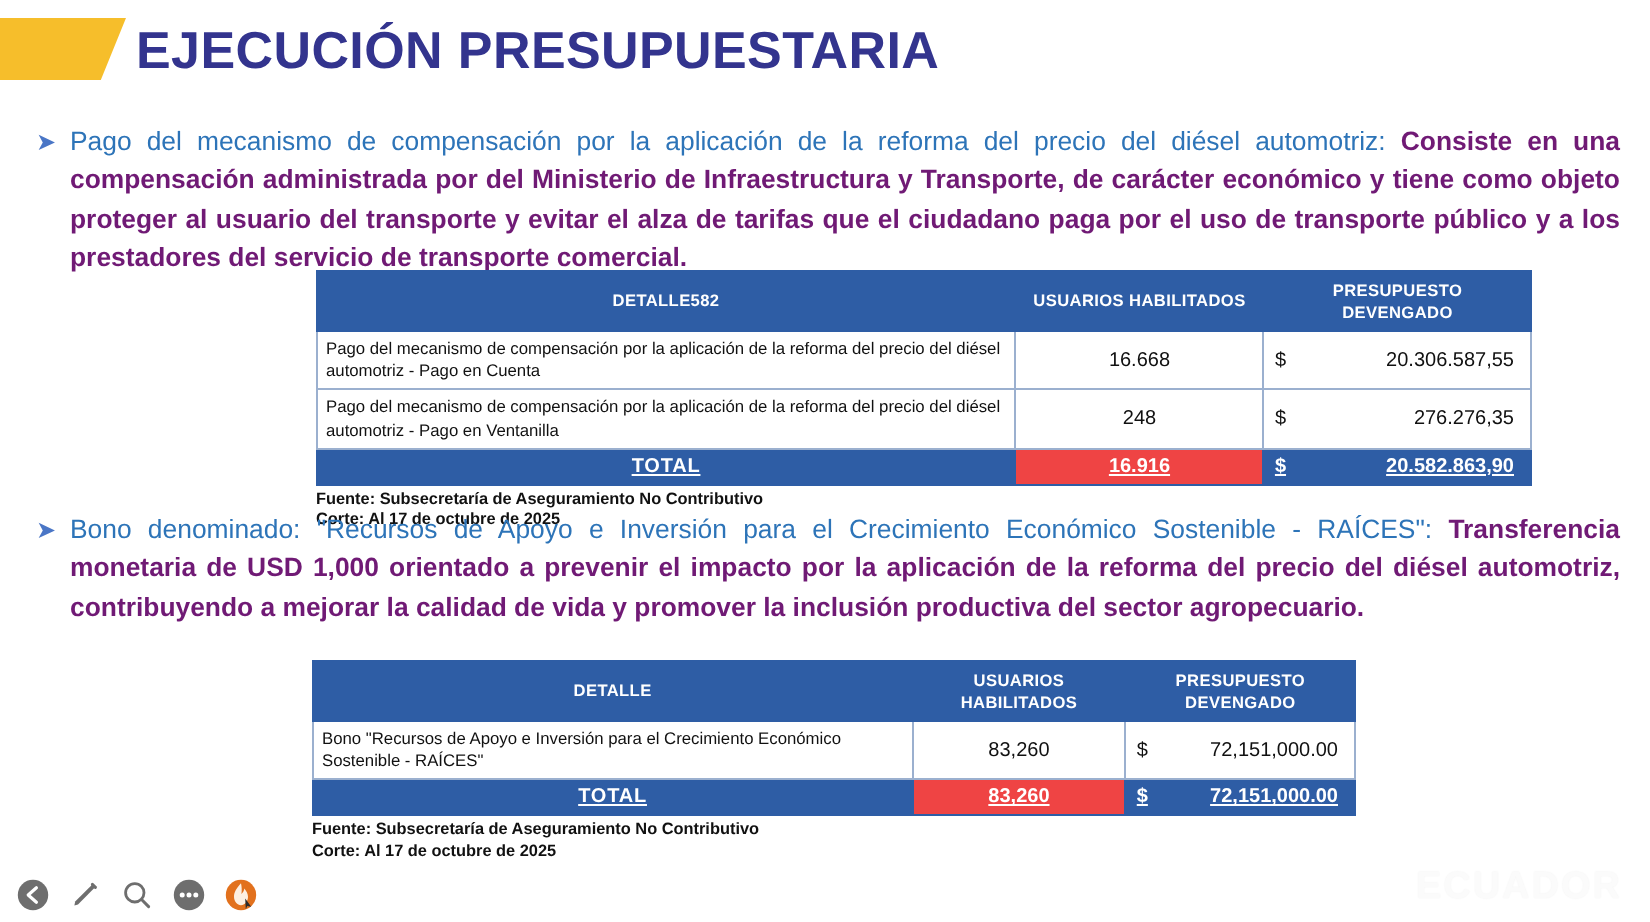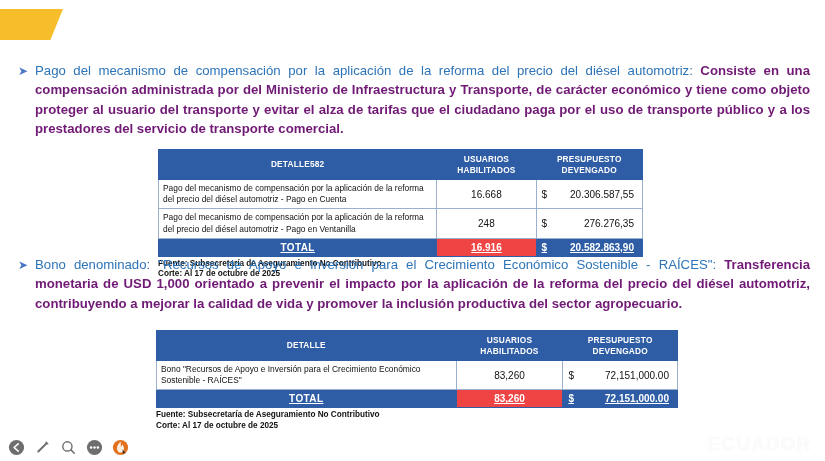--- a/index.html
+++ b/index.html
@@ -79,21 +79,21 @@
   }
   .bullet-text .rest {
     color: #701a75;
     font-weight: bold;
   }
 
   
   .tbl-wrap {
     position: absolute;
   }
-  .tbl-wrap.t1 { left: 158px; top: 149px; width: 485px; }
+  .tbl-wrap.t1 { left: 158px; top: 135px; width: 608px; }
   .tbl-wrap.t2 { left: 156px; top: 330px; width: 522px; }
 
   table.budget {
     border-collapse: collapse;
     width: 100%;
     table-layout: fixed;
     border: 1px solid #27437A;
   }
   table.budget th,
   table.budget td {
@@ -205,20 +205,21 @@
     color: #fbfbfb;
     text-shadow: 0 0 1px #f2f2f2;
     user-select: none;
   }
 </style>
 </head>
 <body>
 
 <div class="slide-header">
   <div class="header-flag"></div>
+  <div class="header-title">EJECUCIÓN PRESUPUESTARIA</div>
 </div>
 
 <div class="bullet-block first">
   <div class="bullet-row">
     <div class="bullet-marker">➤</div>
     <div class="bullet-text"><span class="lead">Pago del mecanismo de compensación por la aplicación de la reforma del precio del diésel automotriz:</span><span class="rest"> Consiste en  una compensación administrada por del Ministerio de Infraestructura y Transporte, de carácter económico y tiene como objeto proteger al usuario del transporte y evitar el alza de tarifas que el ciudadano paga por el uso de transporte público y a los prestadores del servicio de transporte comercial.</span></div>
   </div>
 </div>
 
 <div class="tbl-wrap t1">

